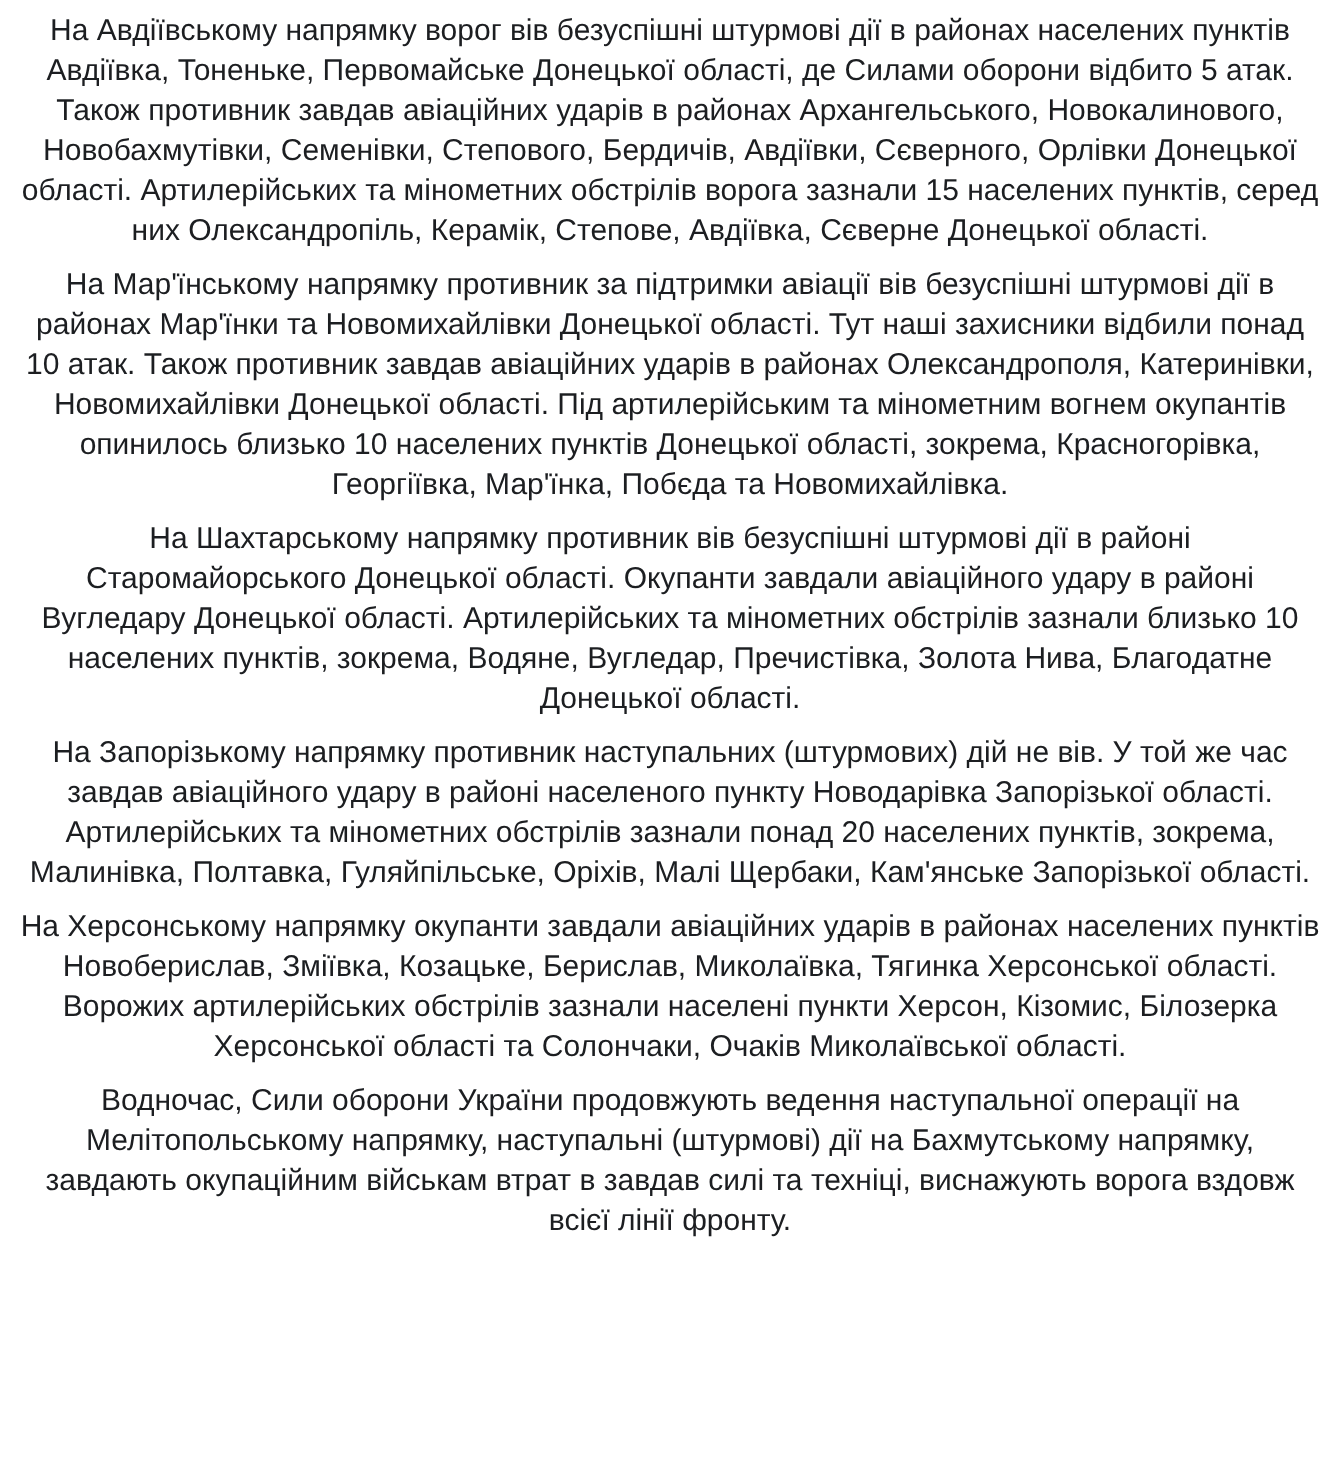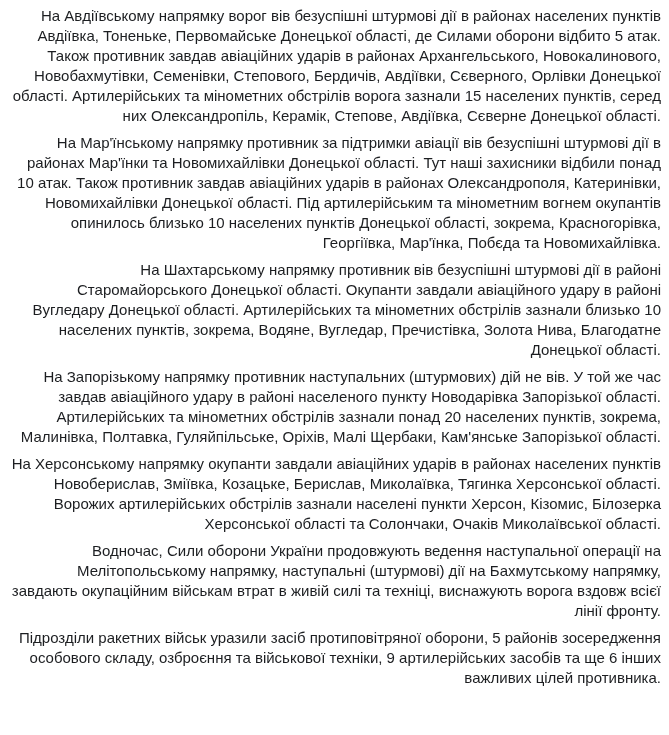--- a/index.html
+++ b/index.html
@@ -18,31 +18,30 @@
     width: 669px;
     padding: 6px 8px 4px 9px;
     font-size: 15px;
     line-height: 20px;
     color: #1c1e21;
     -webkit-font-smoothing: antialiased;
   }
   .post-body p {
     margin: 0 0 7px 0;
     padding: 0;
-    text-align: right;
+    text-align: center;
     word-spacing: normal;
   }
   .post-body p:last-child {
     margin-bottom: 0;
   }
 </style>
 </head>
 <body>
 
 <div class="post-body">
   <p>На Авдіївському напрямку ворог вів безуспішні штурмові дії в районах населених пунктів Авдіївка, Тоненьке, Первомайське Донецької області, де Силами оборони відбито 5 атак. Також противник завдав авіаційних ударів в районах Архангельського, Новокалинового, Новобахмутівки, Семенівки, Степового, Бердичів, Авдіївки, Сєверного, Орлівки Донецької області. Артилерійських та мінометних обстрілів ворога зазнали 15 населених пунктів, серед них Олександропіль, Керамік, Степове, Авдіївка, Сєверне Донецької області.</p>
   <p>На Мар'їнському напрямку противник за підтримки авіації вів безуспішні штурмові дії в районах Мар'їнки та Новомихайлівки Донецької області. Тут наші захисники відбили понад 10 атак. Також противник завдав авіаційних ударів в районах Олександрополя, Катеринівки, Новомихайлівки Донецької області. Під артилерійським та мінометним вогнем окупантів опинилось близько 10 населених пунктів Донецької області, зокрема, Красногорівка, Георгіївка, Мар'їнка, Побєда та Новомихайлівка.</p>
   <p>На Шахтарському напрямку противник вів безуспішні штурмові дії в районі Старомайорського Донецької області. Окупанти завдали авіаційного удару в районі Вугледару Донецької області. Артилерійських та мінометних обстрілів зазнали близько 10 населених пунктів, зокрема, Водяне, Вугледар, Пречистівка, Золота Нива, Благодатне Донецької області.</p>
   <p>На Запорізькому напрямку противник наступальних (штурмових) дій не вів. У той же час завдав авіаційного удару в районі населеного пункту Новодарівка Запорізької області. Артилерійських та мінометних обстрілів зазнали понад 20 населених пунктів, зокрема, Малинівка, Полтавка, Гуляйпільське, Оріхів, Малі Щербаки, Кам'янське Запорізької області.</p>
   <p>На Херсонському напрямку окупанти завдали авіаційних ударів в районах населених пунктів Новоберислав, Зміївка, Козацьке, Берислав, Миколаївка, Тягинка Херсонської області. Ворожих артилерійських обстрілів зазнали населені пункти Херсон, Кізомис, Білозерка Херсонської області та Солончаки, Очаків Миколаївської області.</p>
-  <p>Водночас, Сили оборони України продовжують ведення наступальної операції на Мелітопольському напрямку, наступальні (штурмові) дії на Бахмутському напрямку, завдають окупаційним військам втрат в живій силі та техніці, виснажують ворога вздовж всієї лінії фронту.</p>
-  <p>Підрозділи ракетних військ уразили засіб протиповітряної оборони, 5 районів зосередження особового складу, озброєння та військової техніки, 9 артилерійських засобів та ще 6 інших важливих цілей противника.</p>
+  <p>Водночас, Сили оборони України продовжують ведення наступальної операції на Мелітопольському напрямку, наступальні (штурмові) дії на Бахмутському напрямку, завдають окупаційним військам втрат в завдав силі та техніці, виснажують ворога вздовж всієї лінії фронту.</p>
 </div>
 
 </body></html>

